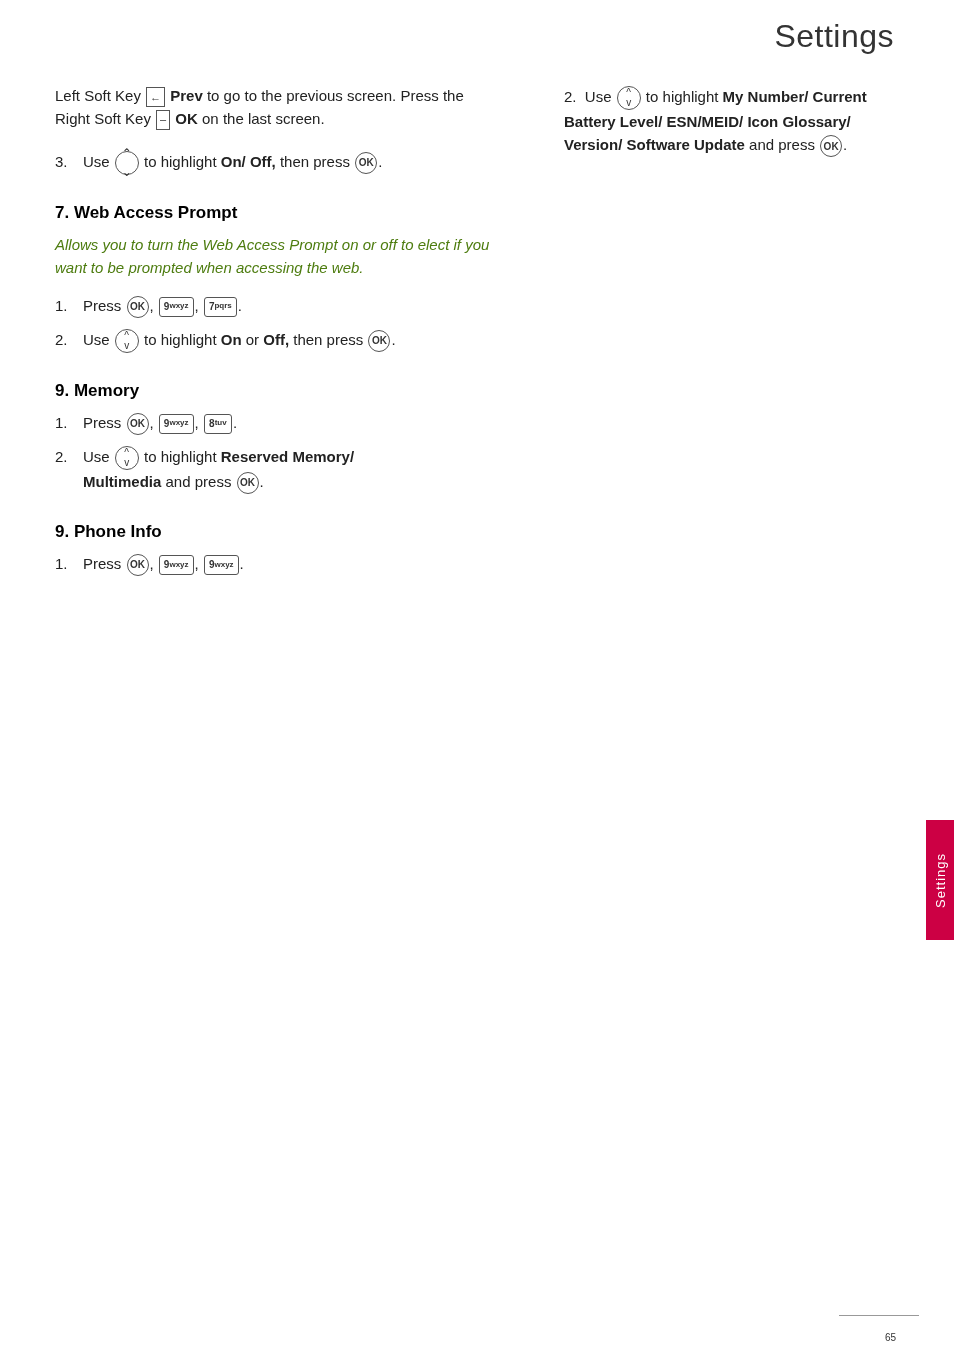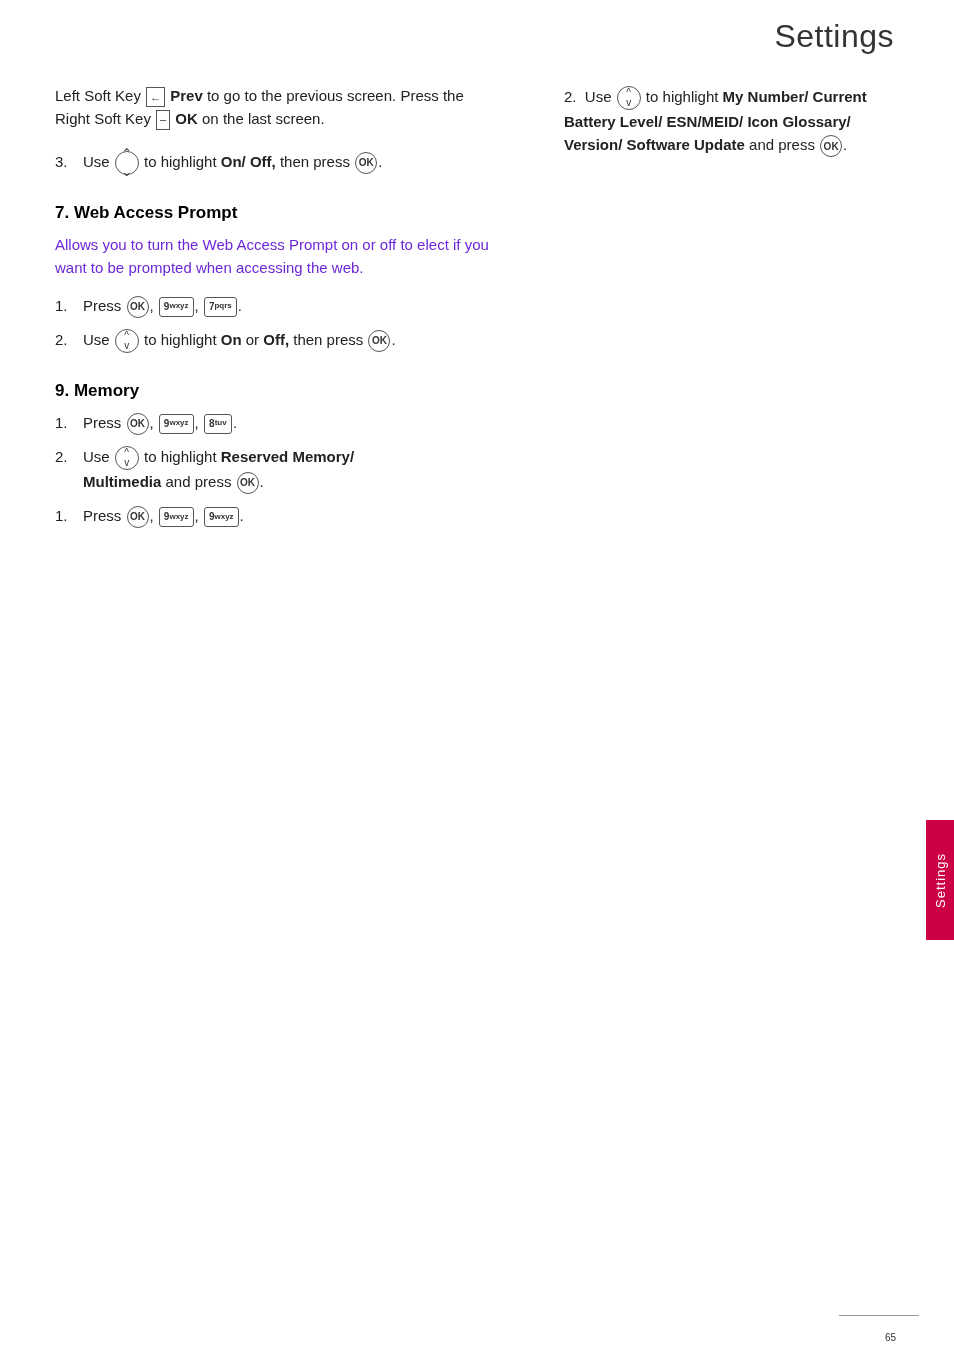--- a/index.html
+++ b/index.html
@@ -83,22 +83,23 @@
       font-size: 17px;
       font-weight: bold;
       color: #000000;
       margin-bottom: 10px;
       margin-top: 28px;
     }
 
     .section-desc {
       font-size: 15px;
       line-height: 1.55;
-      color: #6d28d9;
+      color: #4d7c0f;
       margin-bottom: 14px;
+      font-style: italic;
     }
 
     
     .step-list {
       list-style: none;
       padding: 0;
     }
     .step-list li {
       display: flex;
       align-items: flex-start;
@@ -278,20 +279,21 @@
           </span>
         </li>
         <li>
           <span class="step-num">2.</span>
           <span class="step-content">
             Use <span class="icon-nav" style="font-size:10px;line-height:1">^<br>v</span> to highlight <b>Reserved Memory/<br>Multimedia</b> and press <span class="icon-ok">OK</span>.
           </span>
         </li>
       </ul>
 
+      <div class="section-heading">9. Phone Info</div>
 
       <ul class="step-list">
         <li>
           <span class="step-num">1.</span>
           <span class="step-content">
             Press <span class="icon-ok">OK</span>, <span class="icon-key">9<sup style="font-size:8px">wxyz</sup></span>, <span class="icon-key">9<sup style="font-size:8px">wxyz</sup></span>.
           </span>
         </li>
       </ul>
 

